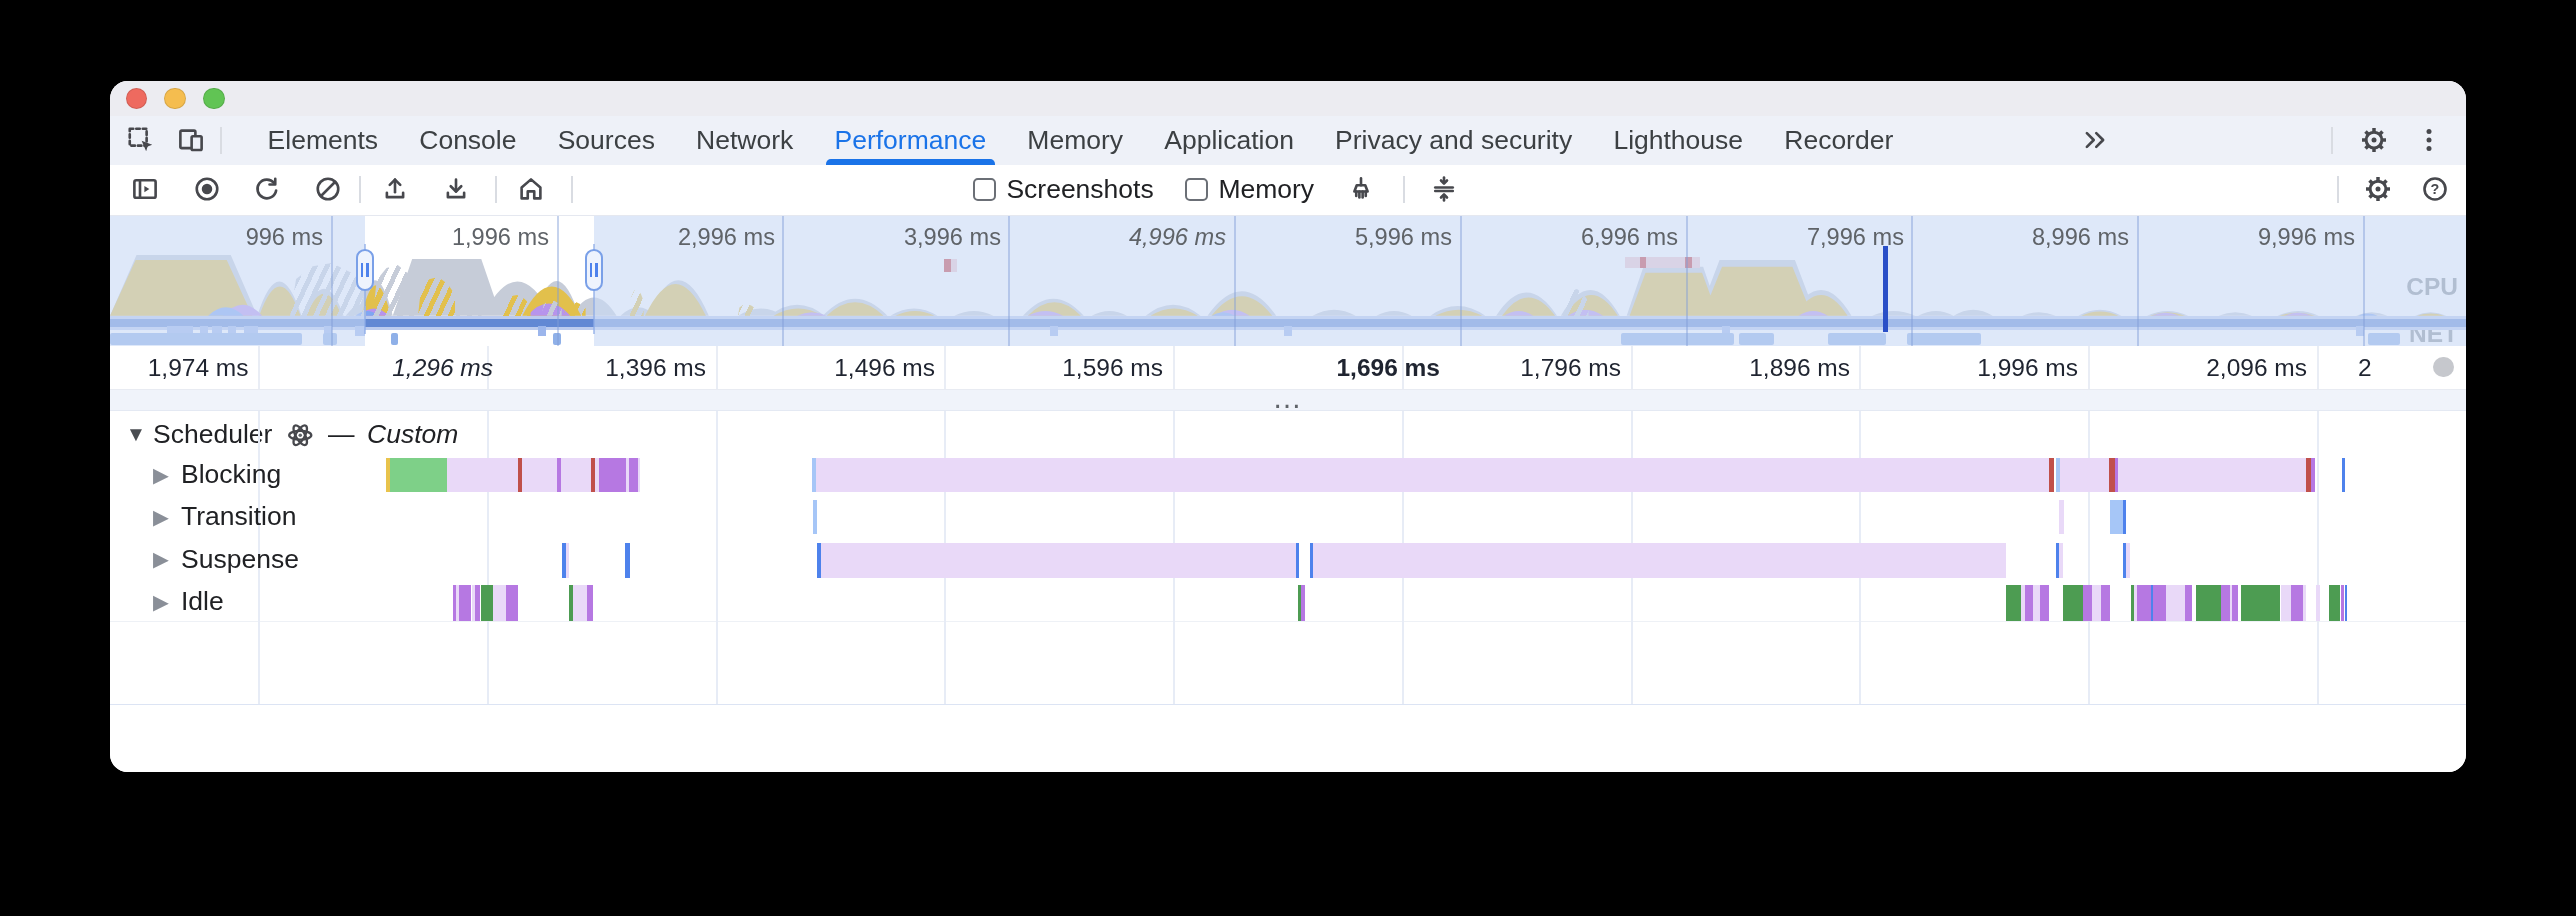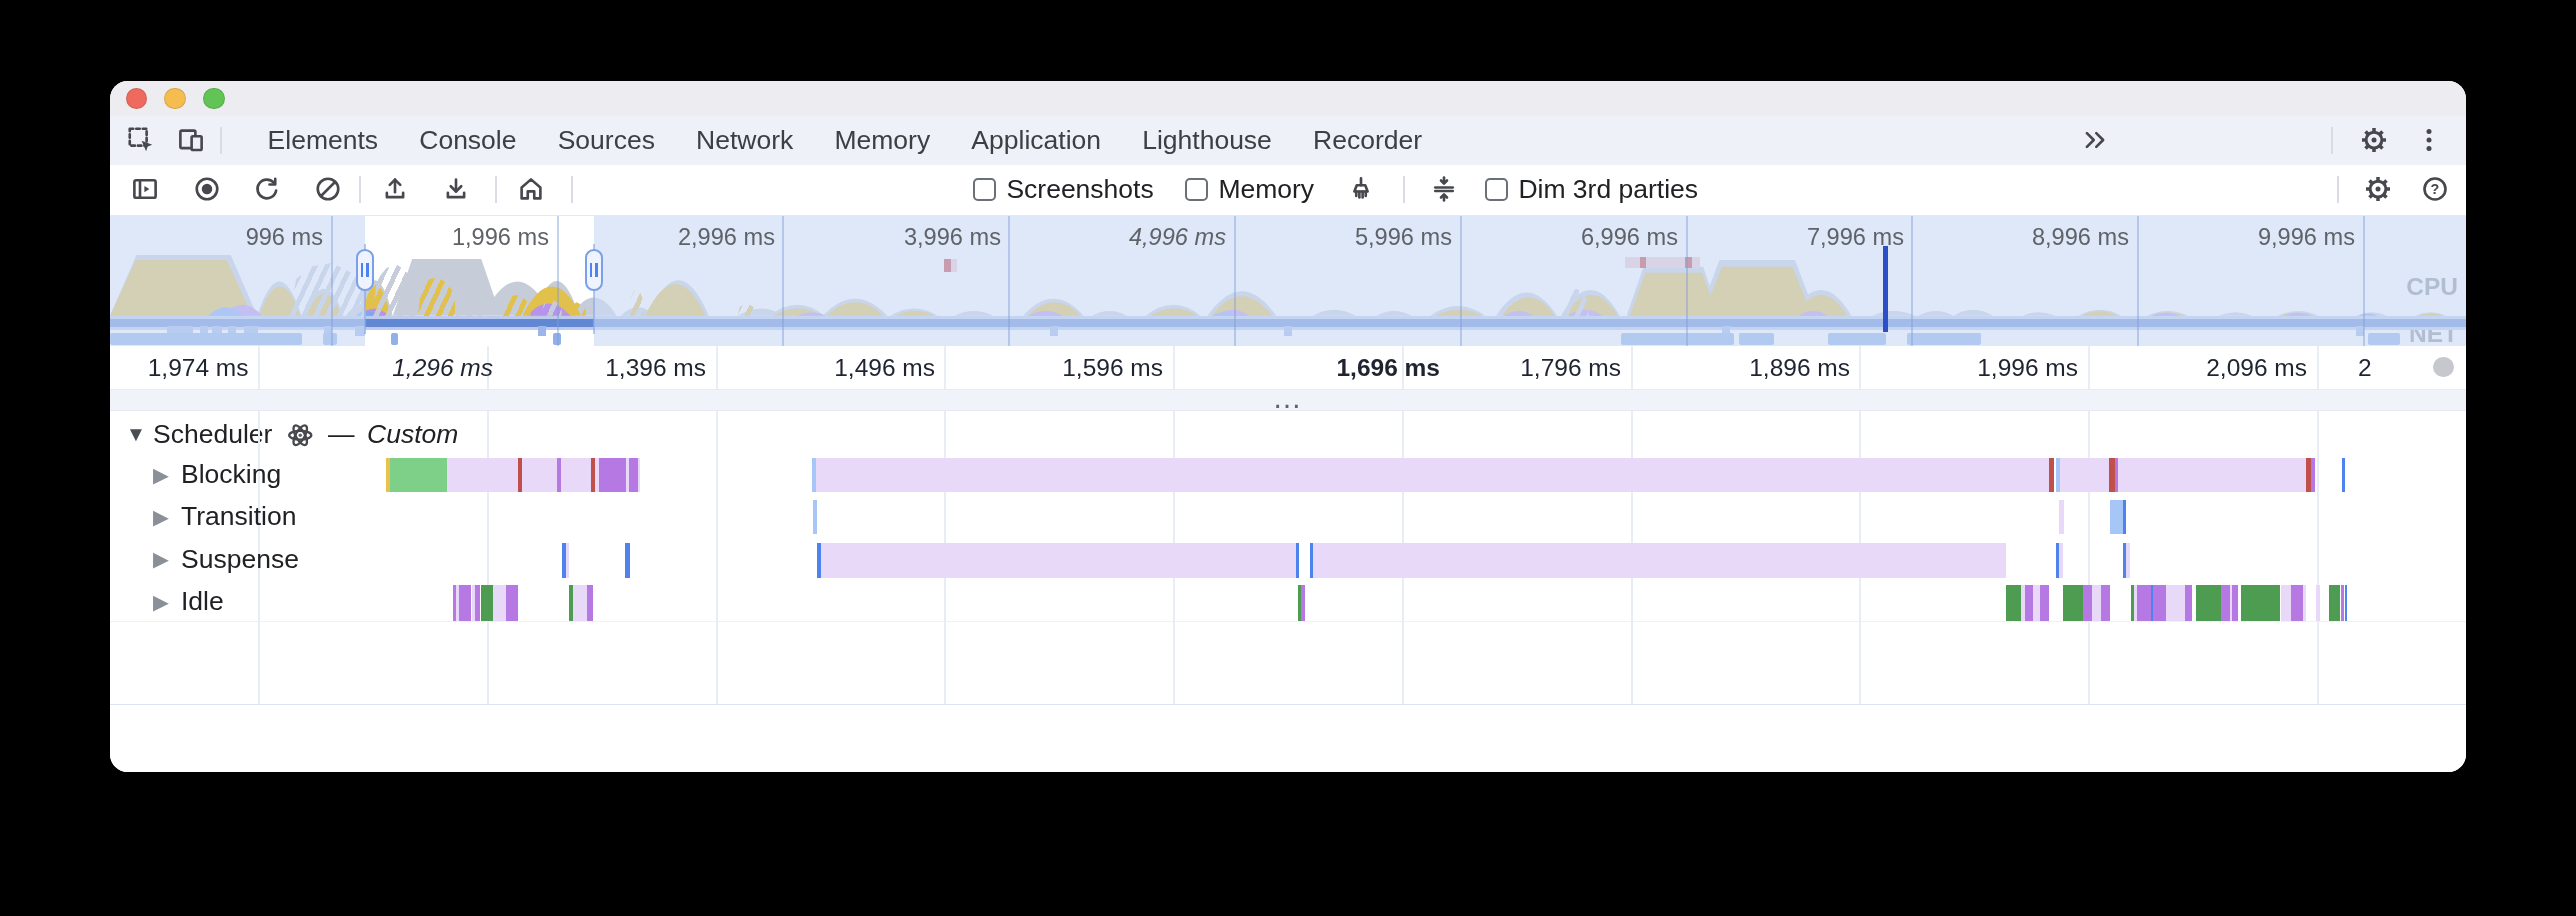--- a/index.html
+++ b/index.html
@@ -86,22 +86,24 @@
           <rect x="3.5" y="4.5" width="12" height="14" rx="1"></rect>
           <rect x="12.5" y="9" width="8" height="11" rx="1" fill="#eef1f8"></rect>
         </svg>
     </div>
     <div class="vsep" style="left:110px"></div>
     <div id="tabs">
         <div class="tab">Elements</div>
         <div class="tab">Console</div>
         <div class="tab">Sources</div>
         <div class="tab">Network</div>
+        <div class="tab selected">Performance</div>
         <div class="tab">Memory</div>
         <div class="tab">Application</div>
+        <div class="tab">Privacy and security</div>
         <div class="tab">Lighthouse</div>
         <div class="tab">Recorder</div>
       </div>
     <div class="tbtn" style="left:1963px">
       <svg class="oicon" viewBox="0 0 24 24">
           <path d="M5.5 6.5 L11 12 L5.5 17.5"></path>
           <path d="M13 6.5 L18.5 12 L13 17.5"></path>
         </svg>
     </div>
     <div class="vsep" style="left:2221px"></div>
@@ -200,24 +202,20 @@
     <div class="vsep" style="left:1293px"></div>
     <div class="tbtn" style="left:1312px">
       <svg class="oicon" viewBox="0 0 24 24">
           <line x1="12" y1="2.8" x2="12" y2="7"></line>
           <polyline points="9.6,5.2 12,7.6 14.4,5.2"></polyline>
           <line x1="5" y1="10.8" x2="19" y2="10.8"></line>
           <line x1="5" y1="13.6" x2="19" y2="13.6"></line>
           <line x1="12" y1="21.2" x2="12" y2="17"></line>
           <polyline points="9.6,18.8 12,16.4 14.4,18.8"></polyline>
         </svg>
-    </div>
-    <div class="checkbox-item" style="left:1375px">
-      <div class="cbox"></div>
-      <span class="cblabel">Dim 3rd parties</span>
     </div>
 
     <div class="vsep" style="left:2227px"></div>
     <div class="tbtn" style="left:2246px">
       <svg class="oicon" viewBox="0 0 24 24">
           <circle cx="12" cy="12" r="6.3" stroke-width="2.4"></circle>
           <circle cx="12" cy="12" r="2" fill="#47484d" stroke="none"></circle>
           <g stroke-width="2.8" stroke-linecap="butt">
             <line x1="18.5" y1="12" x2="21.6" y2="12"></line>
             <line x1="16.6" y1="16.6" x2="18.8" y2="18.8"></line>

